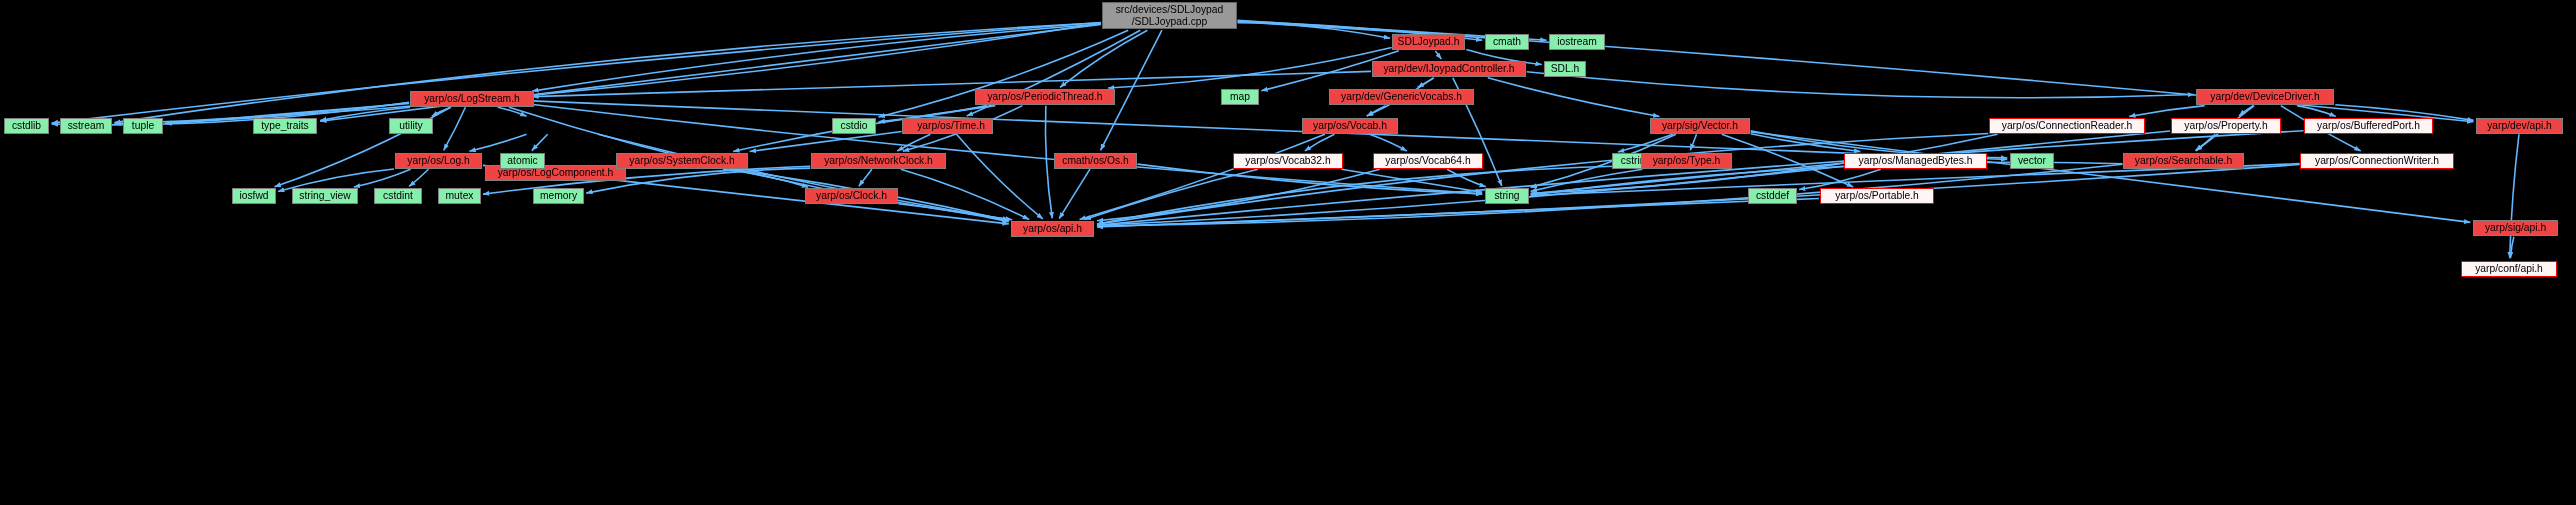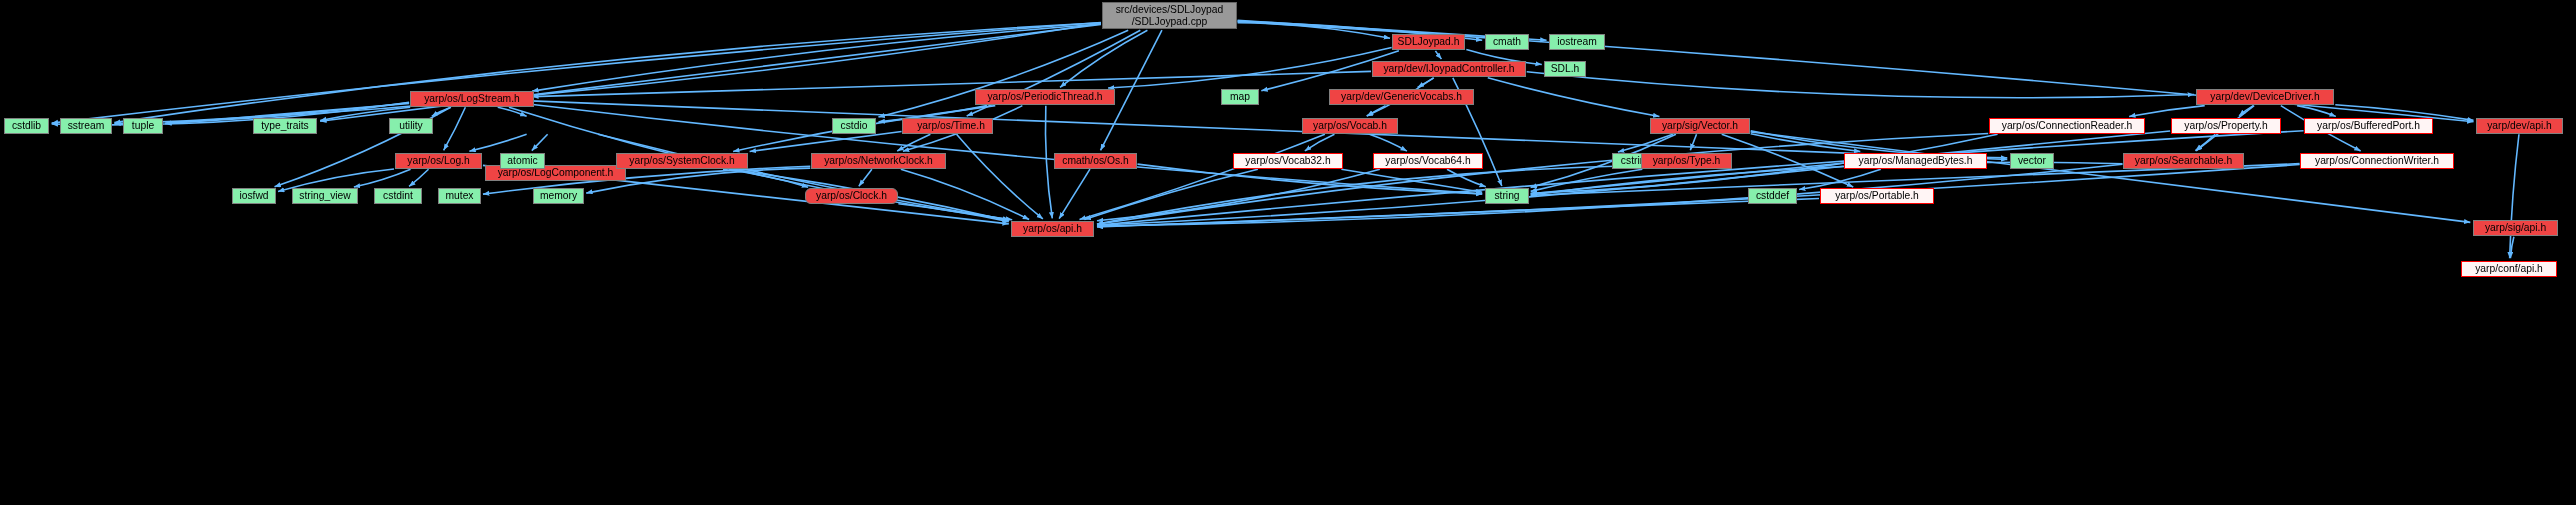--- a/index.html
+++ b/index.html
@@ -198,21 +198,21 @@
       <div class="node n-doc" style="left: 1641px; top: 153px; width: 91px; height: 16px;"><span>yarp/os/Type.h</span></div>
       <div class="node n-red" style="left: 1844px; top: 153px; width: 143px; height: 16px;"><span>yarp/os/ManagedBytes.h</span></div>
       <div class="node n-sys" style="left: 2010px; top: 153px; width: 44px; height: 16px;"><span>vector</span></div>
       <div class="node n-doc" style="left: 2123px; top: 153px; width: 121px; height: 16px;"><span>yarp/os/Searchable.h</span></div>
       <div class="node n-red" style="left: 2300px; top: 153px; width: 154px; height: 16px;"><span>yarp/os/ConnectionWriter.h</span></div>
       <div class="node n-sys" style="left: 232px; top: 188px; width: 44px; height: 16px;"><span>iosfwd</span></div>
       <div class="node n-sys" style="left: 292px; top: 188px; width: 66px; height: 16px;"><span>string_view</span></div>
       <div class="node n-sys" style="left: 374px; top: 188px; width: 48px; height: 16px;"><span>cstdint</span></div>
       <div class="node n-sys" style="left: 438px; top: 188px; width: 43px; height: 16px;"><span>mutex</span></div>
       <div class="node n-sys" style="left: 533px; top: 188px; width: 51px; height: 16px;"><span>memory</span></div>
-      <div class="node n-doc" style="left: 805px; top: 188px; width: 93px; height: 16px; border-radius: 6px;"><span>yarp/os/Clock.h</span></div>
+      <div class="node n-doc" style="left: 805px; top: 188px; width: 93px; height: 16px;"><span>yarp/os/Clock.h</span></div>
       <div class="node n-sys" style="left: 1485px; top: 188px; width: 44px; height: 16px;"><span>string</span></div>
       <div class="node n-sys" style="left: 1748px; top: 188px; width: 49px; height: 16px;"><span>cstddef</span></div>
       <div class="node n-red" style="left: 1820px; top: 188px; width: 114px; height: 16px;"><span>yarp/os/Portable.h</span></div>
       <div class="node n-doc" style="left: 1011px; top: 221px; width: 83px; height: 16px;"><span>yarp/os/api.h</span></div>
       <div class="node n-doc" style="left: 2473px; top: 220px; width: 85px; height: 16px;"><span>yarp/sig/api.h</span></div>
       <div class="node n-red" style="left: 2461px; top: 261px; width: 96px; height: 16px;"><span>yarp/conf/api.h</span></div>
     </div>
 </div>
 
 

